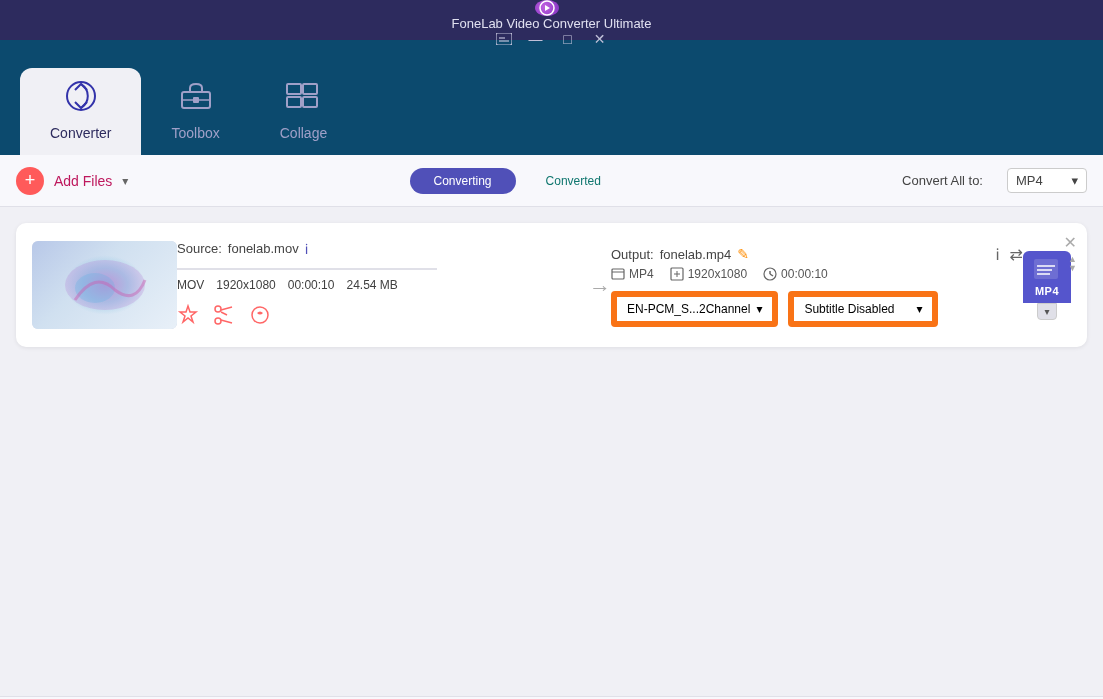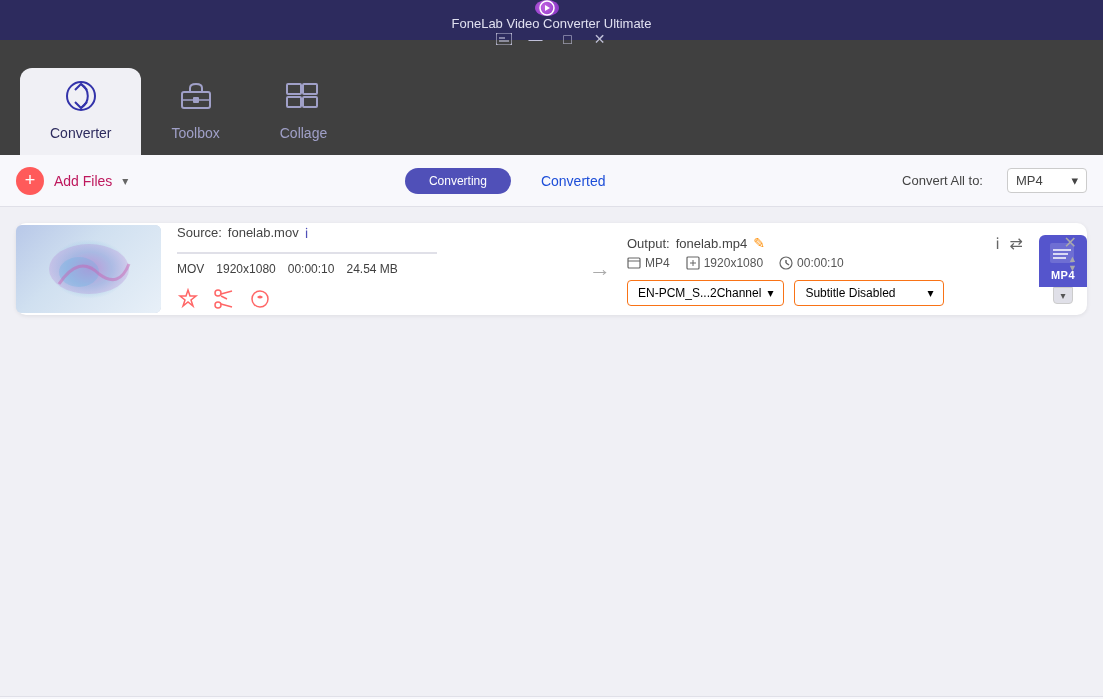--- a/index.html
+++ b/index.html
@@ -42,21 +42,21 @@
     .titlebar-control {
       color: #c0c0d8;
       font-size: 14px;
       cursor: pointer;
       width: 16px; height: 16px;
       display: flex; align-items: center; justify-content: center;
     }
 
     
     .nav-tabs {
-      background: #404040;
+      background: #0c4a6e;
       display: flex;
       align-items: flex-end;
       padding: 0 20px;
       height: 115px;
     }
     .nav-tab {
       display: flex;
       flex-direction: column;
       align-items: center;
       justify-content: center;
@@ -123,24 +123,24 @@
       background: #5050b8;
       color: white;
       border: none;
       border-radius: 20px;
       padding: 6px 24px;
       font-size: 12px;
       cursor: pointer;
     }
     .tab-converted {
       background: transparent;
-      color: #1d4ed8;
+      color: #0f766e;
       border: none;
       padding: 6px 20px;
-      font-size: 14px;
+      font-size: 12px;
       cursor: pointer;
     }
     .convert-all-to {
       margin-left: auto;
       display: flex;
       align-items: center;
       gap: 24px;
       font-size: 13px;
       color: #444;
     }
@@ -158,23 +158,23 @@
       justify-content: space-between;
     }
 
     
     .file-list {
       padding: 16px;
     }
     .file-item {
       background: white;
       border-radius: 10px;
-      display: flex;
-      align-items: center;
-      gap: 16px;
+      padding: 16px;
+      display: flex;
+      align-items: center;
       box-shadow: 0 1px 4px rgba(0,0,0,0.08);
       position: relative;
     }
     .file-thumbnail {
       width: 145px; height: 88px;
       background: linear-gradient(135deg, #e8e8f0 0%, #d0d8e8 50%, #c8d0e0 100%);
       border-radius: 6px;
       overflow: hidden;
       flex-shrink: 0;
       display: flex; align-items: center; justify-content: center;
@@ -280,21 +280,21 @@
       display: flex;
       align-items: center;
       gap: 4px;
     }
     .output-dropdowns {
       display: flex;
       gap: 10px;
     }
     .dropdown-select {
       background: white;
-      border: 1px solid #f97316;
+      border: 6px solid #f97316;
       border-radius: 4px;
       padding: 5px 10px;
       font-size: 12px;
       display: flex;
       align-items: flex-start;
       gap: 6px;
       cursor: pointer;
       min-width: 150px;
       justify-content: space-between;
     }

